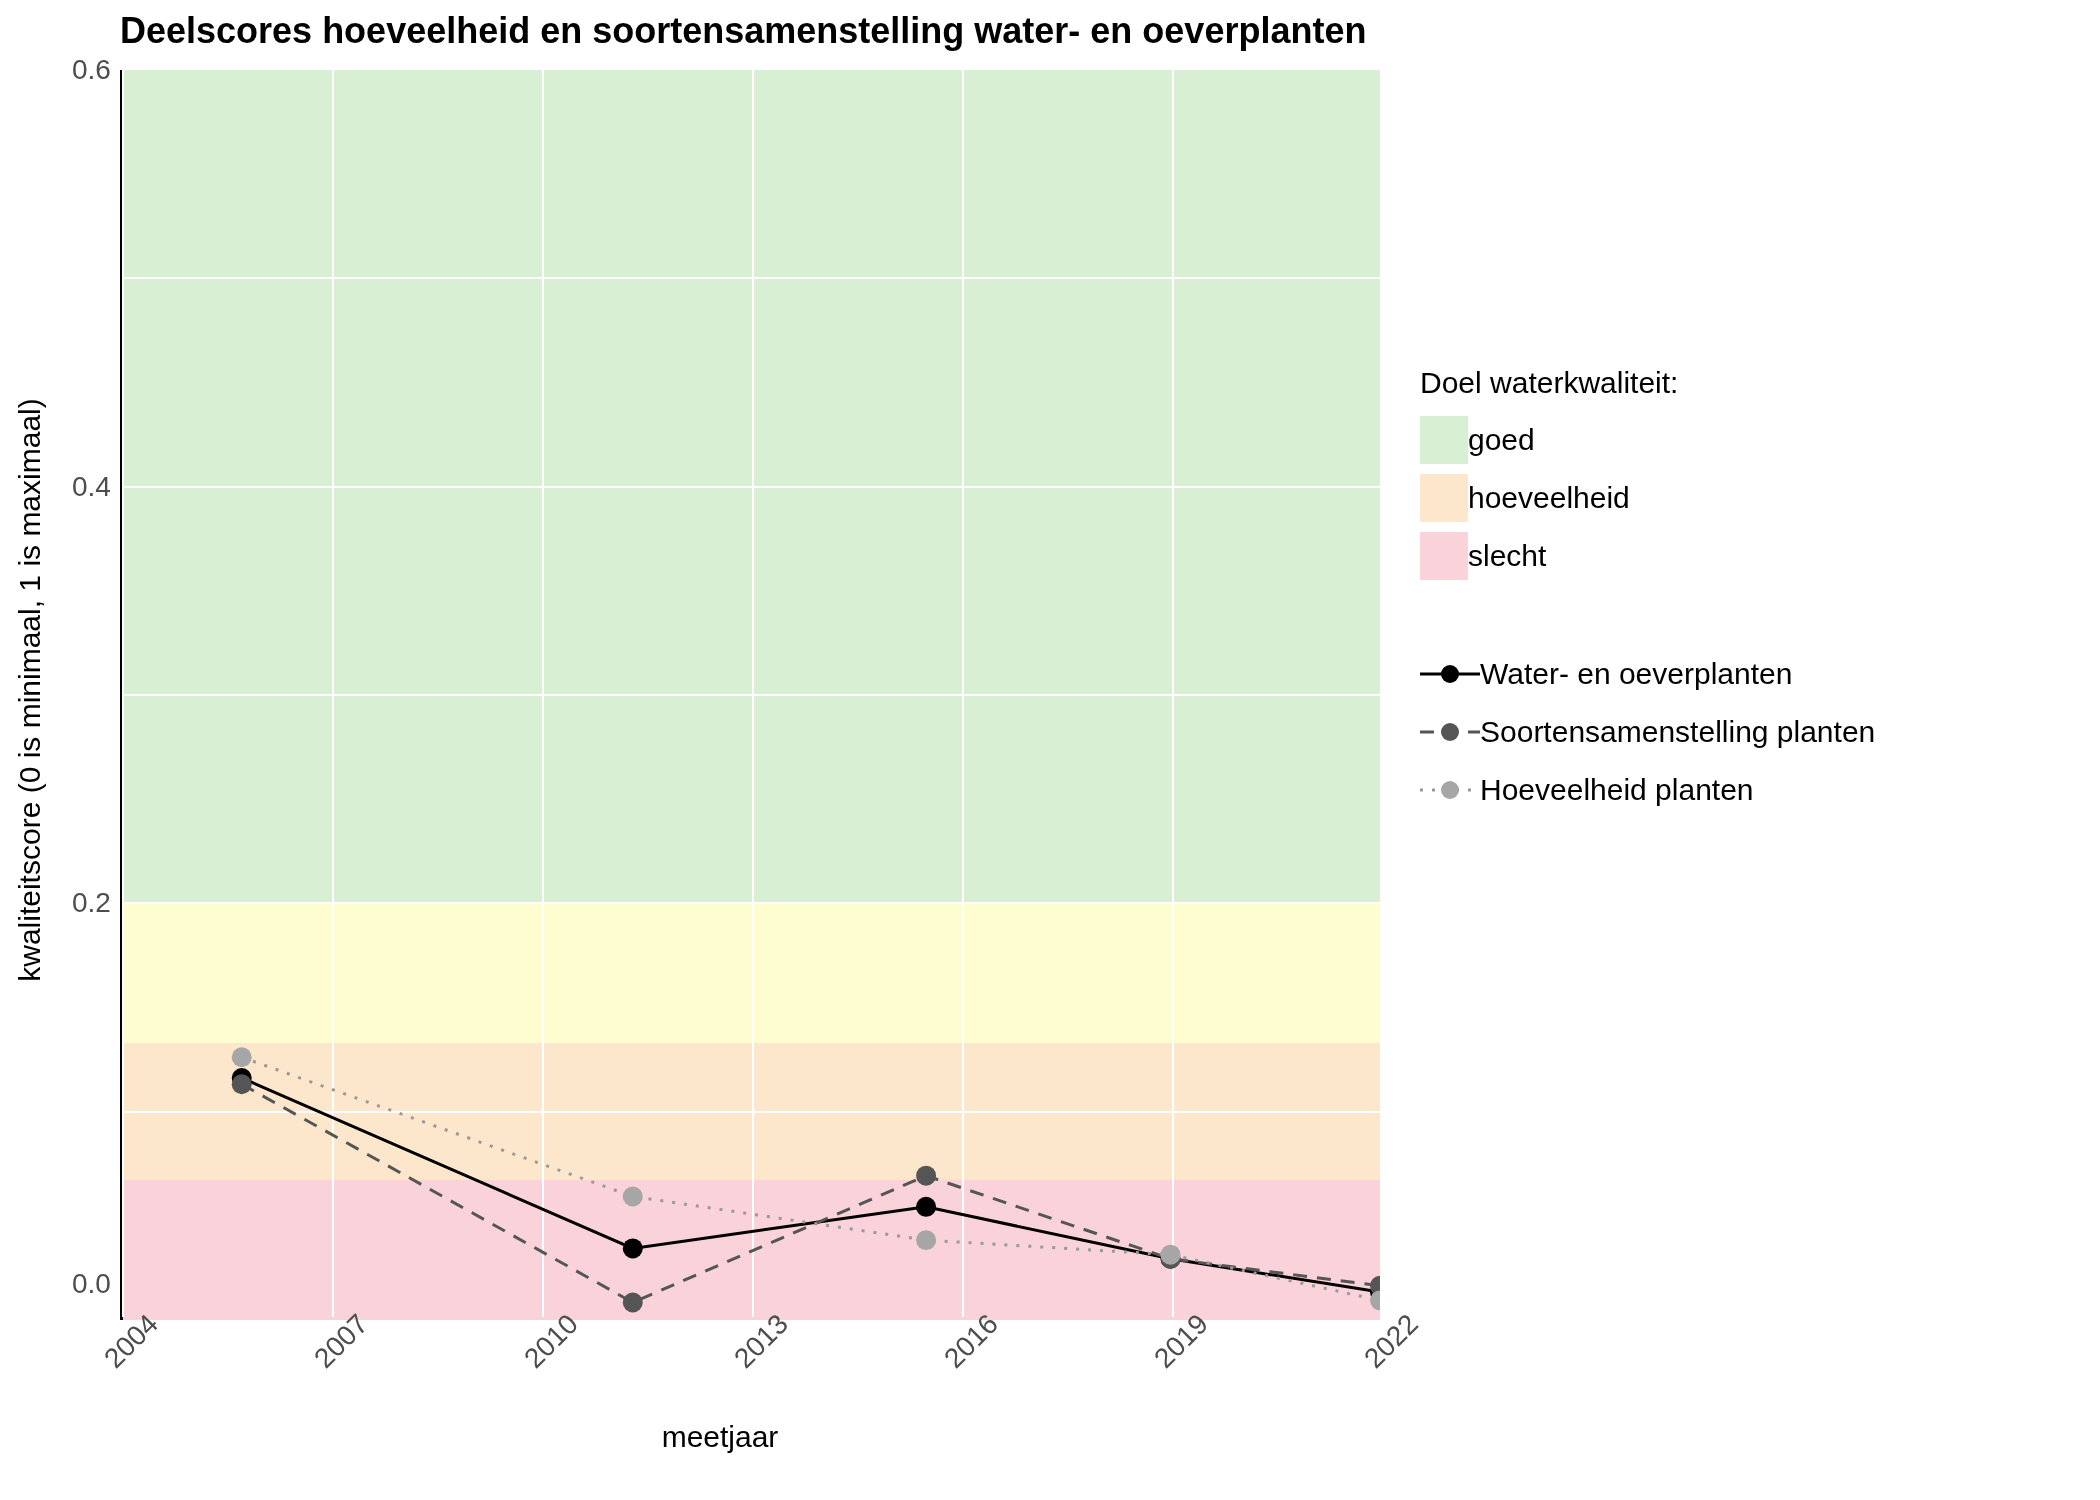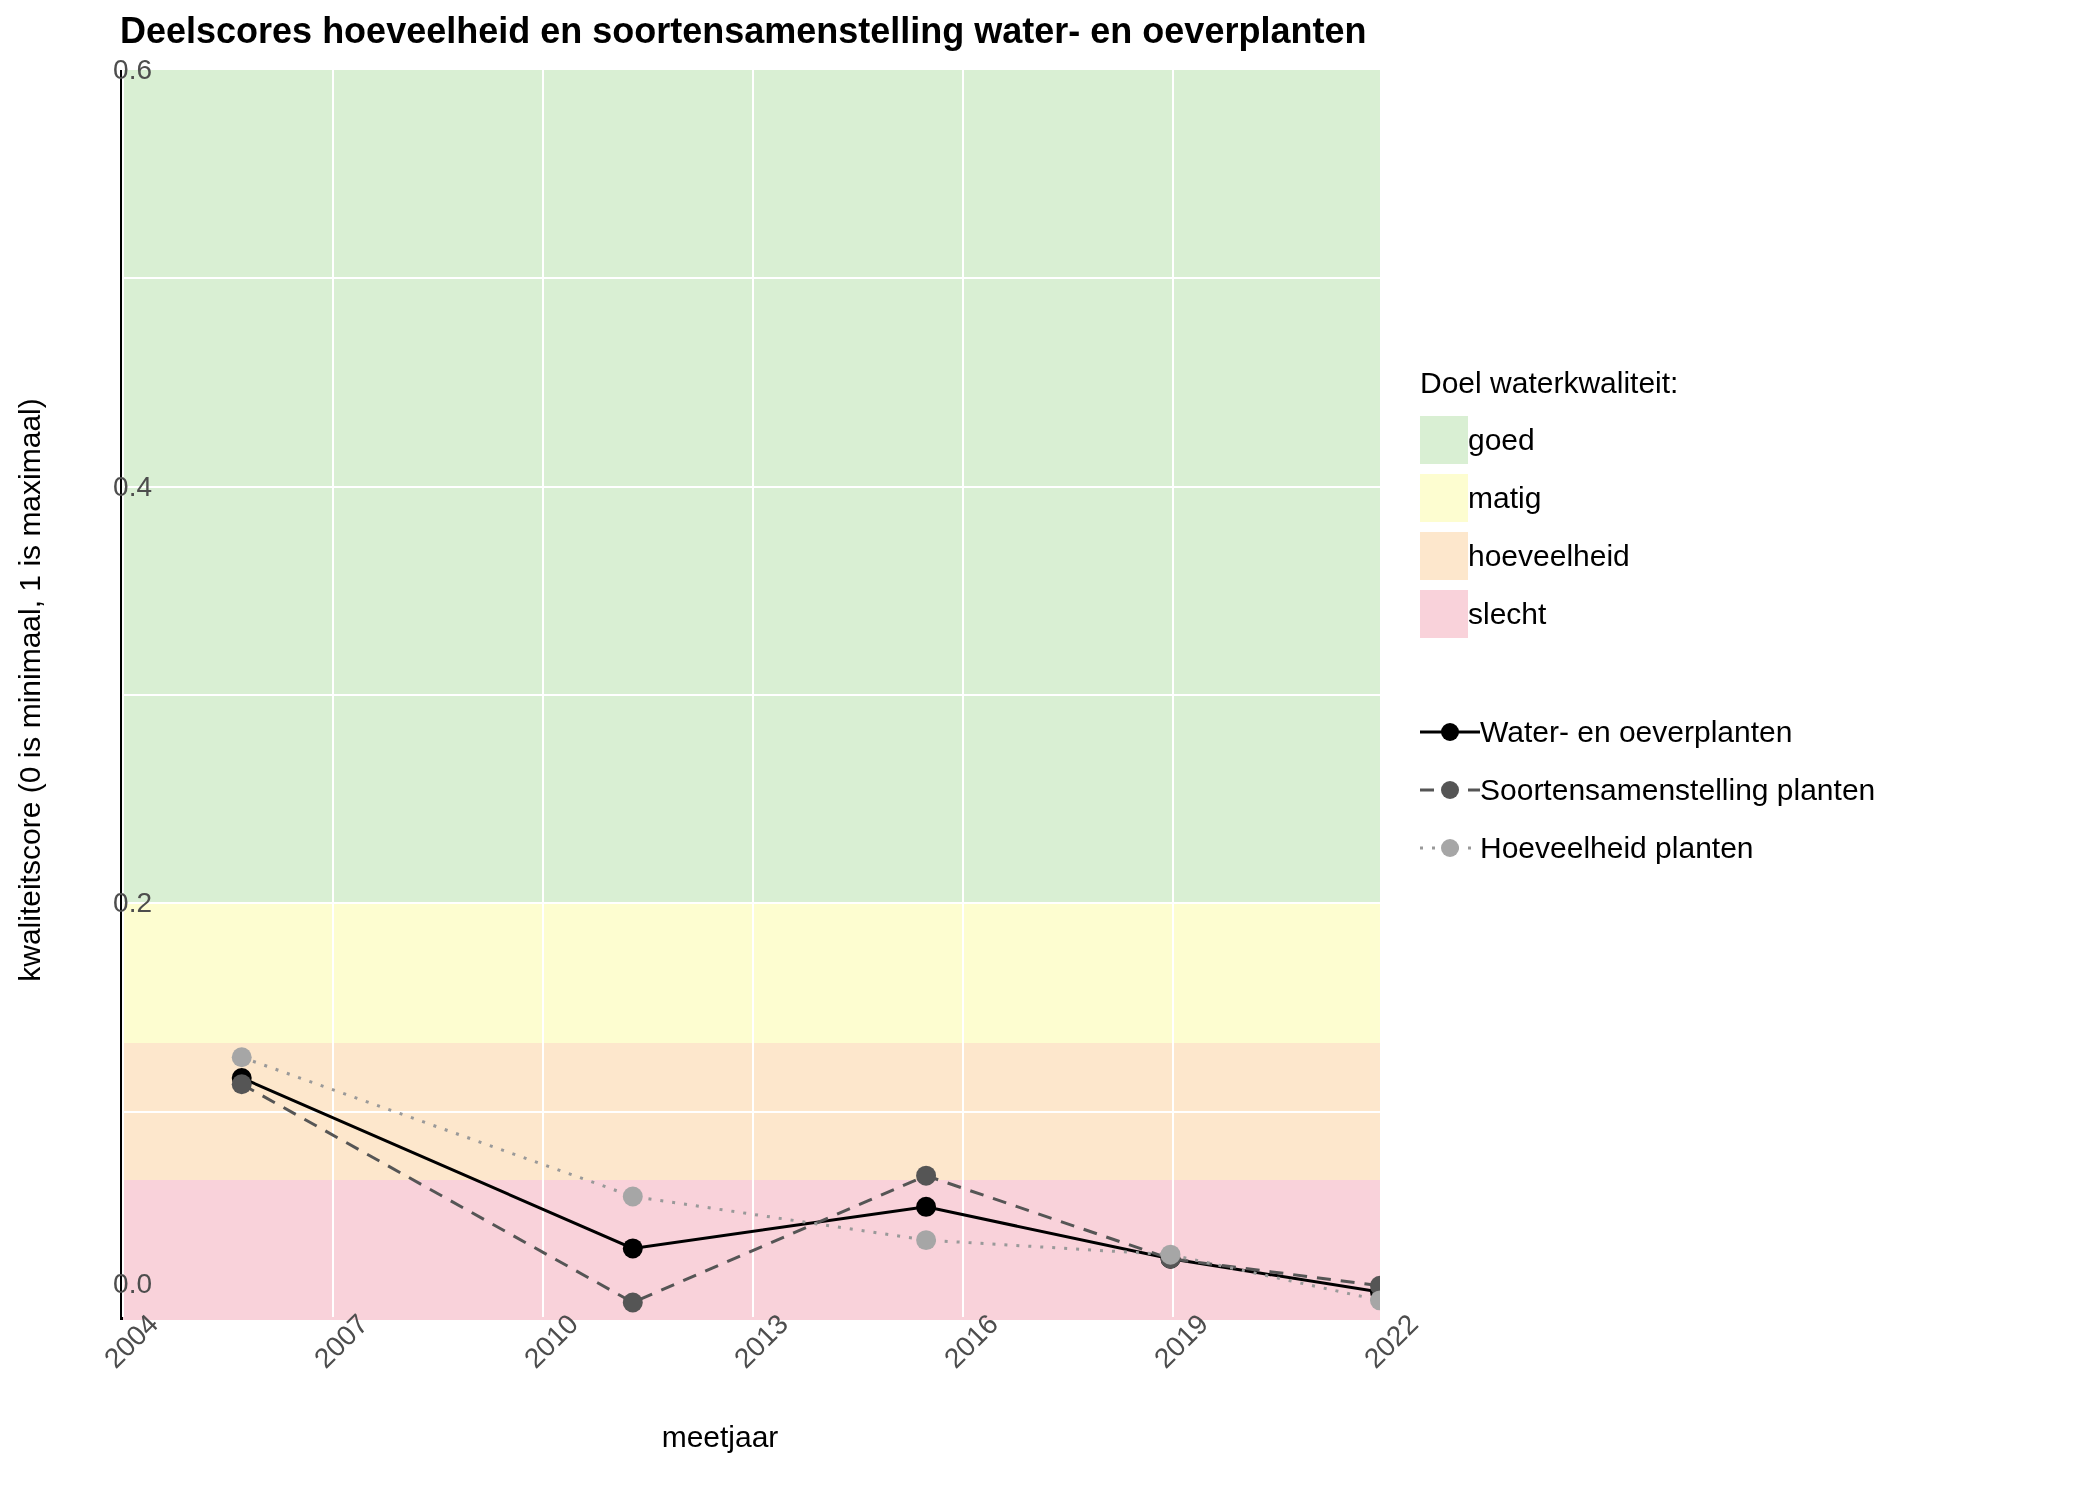--- a/index.html
+++ b/index.html
@@ -54,21 +54,20 @@
     top: 0;
     height: 100%;
     width: 2px;
     background: #ffffff;
   }
   .ytick {
     position: absolute;
     right: 1948px;
     font-size: 28px;
     color: #4d4d4d;
-    text-align: right;
     width: 80px;
     transform: translateY(-50%);
   }
   .xtick {
     position: absolute;
     top: 1330px;
     font-size: 28px;
     color: #4d4d4d;
     transform: rotate(-45deg) translate(-50%, 0);
     transform-origin: left top;
@@ -198,24 +197,20 @@
     </div>
 
   <div class="legend">
     <div class="legend-title">Doel waterkwaliteit:</div>
     <div id="legend-bands">
         <div class="legend-item">
           <div class="swatch" style="background: rgb(217, 239, 211);"></div>
           <span>goed</span>
         </div>
         <div class="legend-item">
-          <div class="swatch" style="background: rgb(253, 253, 208);"></div>
-          <span>matig</span>
-        </div>
-        <div class="legend-item">
           <div class="swatch" style="background: rgb(253, 231, 204);"></div>
           <span>hoeveelheid</span>
         </div>
         <div class="legend-item">
           <div class="swatch" style="background: rgb(249, 210, 218);"></div>
           <span>slecht</span>
         </div>
       </div>
 
     <div class="legend-section2">

